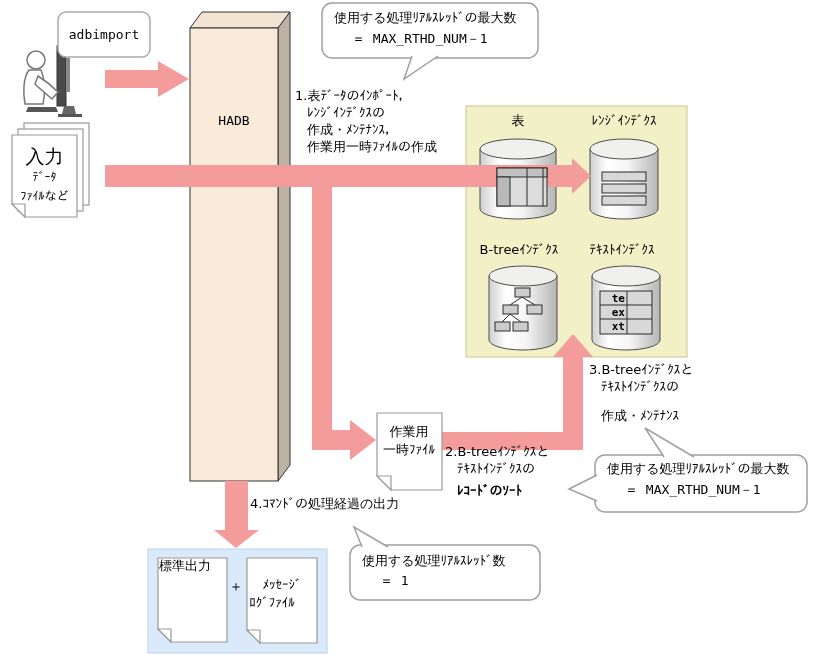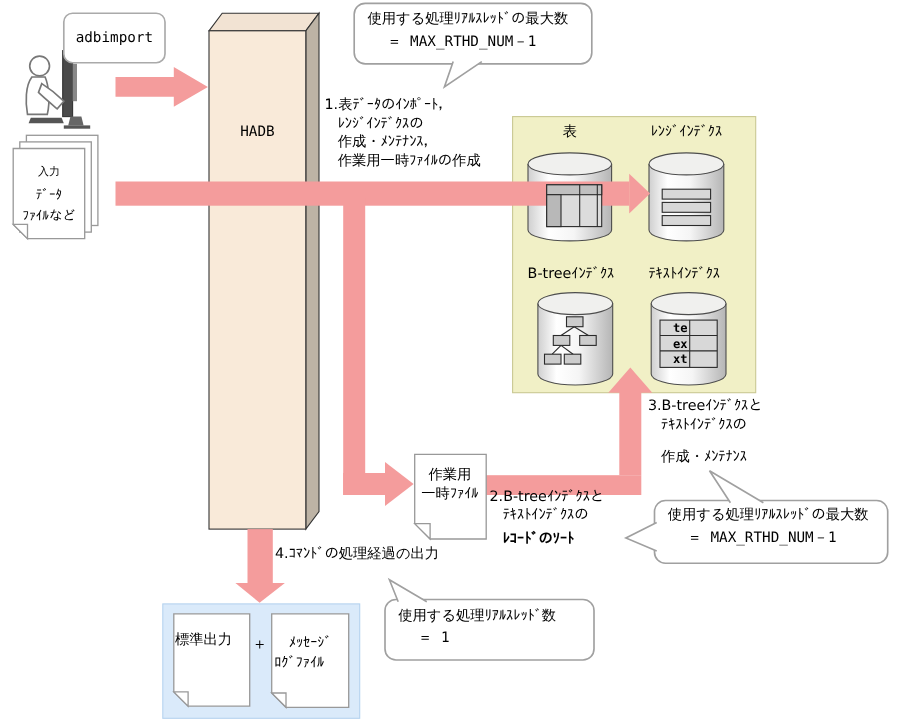--- a/index.html
+++ b/index.html
@@ -2,21 +2,21 @@
 <html><head>
 <meta charset="utf-8">
 <style>
   html,body{margin:0;padding:0;background:#fff;}
   #stage{position:relative;width:817px;height:655px;background:#fff;overflow:hidden;
          font-family:"DejaVu Sans",sans-serif;color:#000;}
   #art{position:absolute;left:0;top:0;z-index:0;}
   .t{position:absolute;z-index:2;font:13px/16px "DejaVu Sans",sans-serif;color:#000000;white-space:nowrap;}
   .mono{font-family:"DejaVu Sans Mono","DejaVu Sans",monospace;}
   .ctr{text-align:center;}
-  .big{font-size:10px;line-height:19px;}
+  .big{font-size:19px;line-height:19px;}
   .sm{font-size:12px;line-height:16px;}
   .cell{font:bold 11px/14px "DejaVu Sans Mono",monospace;text-align:right;}
   .flexc{display:flex;align-items:center;justify-content:center;border-radius:12px;}
 </style>
 </head>
 <body>
 
 <div id="stage">
 
 <svg id="art" width="817" height="655" viewBox="0 0 817 655">
@@ -187,18 +187,18 @@
 <div class="t" style="left:601px;top:408px;">作成・ﾒﾝﾃﾅﾝｽ</div>
 
 <div class="t" style="left:607px;top:461px;">使用する処理ﾘｱﾙｽﾚｯﾄﾞの最大数</div>
 <div class="t mono" style="left:625px;top:482px;">＝ MAX_RTHD_NUM－1</div>
 
 <div class="t" style="left:250px;top:496px;">4.ｺﾏﾝﾄﾞの処理経過の出力</div>
 
 <div class="t" style="left:362px;top:553px;">使用する処理ﾘｱﾙｽﾚｯﾄﾞ数</div>
 <div class="t mono" style="left:380px;top:573px;">＝ 1</div>
 
-<div class="t ctr" style="left:159px;top:574px;width:44px;">標準出力</div>
+<div class="t ctr" style="left:159px;top:558px;width:44px;">標準出力</div>
 <div class="t ctr" style="left:226px;top:578px;width:20px;font-size:14px;">＋</div>
 <div class="t ctr" style="left:248px;top:577px;width:68px;">ﾒｯｾｰｼﾞ</div>
 <div class="t ctr" style="left:248px;top:595px;width:48px;">ﾛｸﾞﾌｧｲﾙ</div>
 
 </div>
 
 </body></html>

